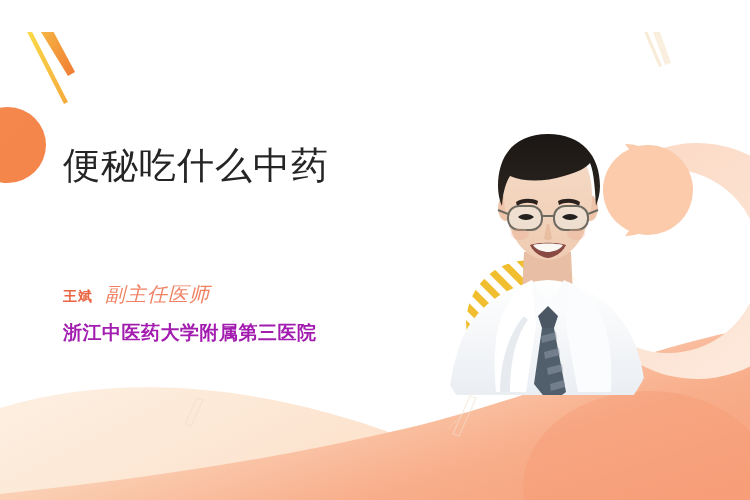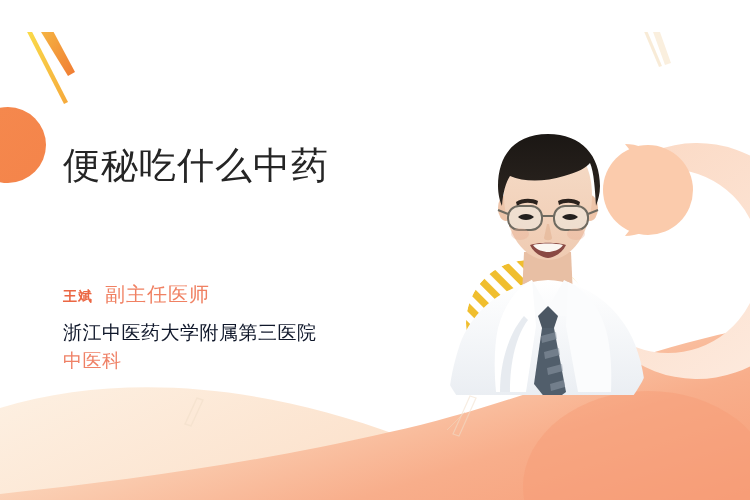--- a/index.html
+++ b/index.html
@@ -51,31 +51,33 @@
     font-size: 14px;
     font-weight: bold;
     color: #EB6744;
     letter-spacing: 1px;
   }
   .doctor-title {
     font-size: 20px;
     color: #F08163;
     letter-spacing: 1px;
     margin-left: 12px;
+    font-style: italic;
   }
 
   .hospital {
     position: absolute;
     left: 63px;
     top: 287px;
     font-size: 19px;
     line-height: 28px;
-    color: #0f172a;
+    color: #a21caf;
     letter-spacing: 0.5px;
     white-space: nowrap;
+    font-weight: bold;
   }
   .dept {
     position: absolute;
     left: 63px;
     top: 315px;
     font-size: 19px;
     line-height: 28px;
     color: #EF8166;
     letter-spacing: 0.5px;
     white-space: nowrap;
@@ -247,15 +249,14 @@
     </svg>
   </div>
 
   <div class="title">便秘吃什么中药</div>
 
   <div class="doctor-line">
     <span class="doctor-name">王斌</span><span class="doctor-title">副主任医师</span>
   </div>
 
   <div class="hospital">浙江中医药大学附属第三医院</div>
-  <div class="dept">中医科</div>
 
 </div>
 
 </body></html>

